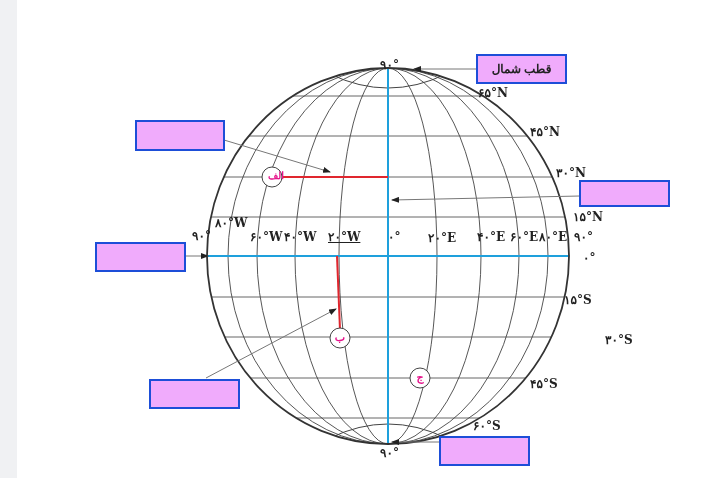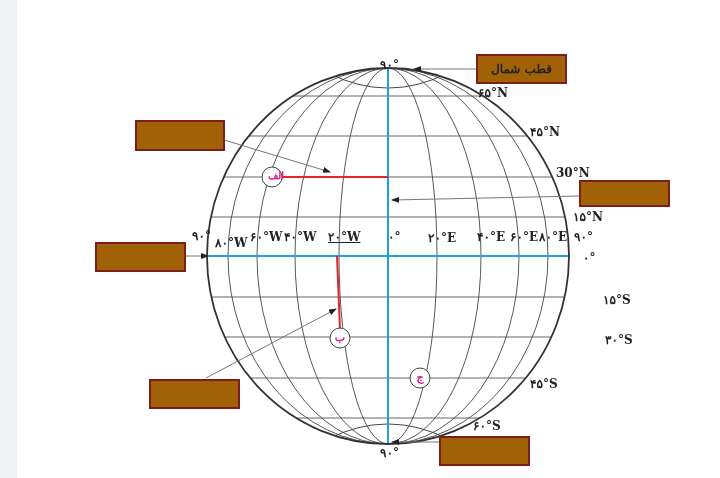--- a/index.html
+++ b/index.html
@@ -1,20 +1,20 @@
 <!DOCTYPE html>
 <html><head>
   <meta charset="utf-8">
   <style>
     html, body { margin:0; padding:0; }
     body { width:720px; height:478px; background:#ffffff; position:relative; overflow:hidden;
            font-family:"DejaVu Serif", serif; }
     .left-strip { position:absolute; left:0; top:0; width:17px; height:478px; background:#f0f1f3; }
     .canvas { position:absolute; left:0; top:0; width:720px; height:478px; }
-    .box { position:absolute; border:2px solid #7f1d1d; background:#a16207; box-sizing:border-box; }
+    .box { position:absolute; border:2px solid #1d4ed8; background:#f0abfc; box-sizing:border-box;font-family:Liberation Serif, serif; }
     .box-label { position:absolute; left:0; right:0; top:0; bottom:0; display:flex; align-items:center;
                  justify-content:center; font-size:12px; font-weight:bold; color:#222; direction:rtl; }
     .lbl { position:absolute; font-size:12px; font-weight:bold; color:#222; white-space:nowrap; }
   </style>
 </head>
 <body>
 
 <div class="left-strip"></div>
 
 <svg class="canvas" width="720" height="478" viewBox="0 0 720 478">
@@ -83,30 +83,30 @@
 
 <div class="lbl" style="left:262px;top:170px;width:28px;text-align:center;color:#e6158c;font-size:10px;">الف</div>
 <div class="lbl" style="left:330px;top:331px;width:20px;text-align:center;color:#e6158c;font-size:11px;">ب</div>
 <div class="lbl" style="left:410px;top:371px;width:20px;text-align:center;color:#e6158c;font-size:11px;">ج</div>
 
 <div class="lbl" style="left:380px;top:58px;">۹۰°</div>
 <div class="lbl" style="left:380px;top:446px;">۹۰°</div>
 
 <div class="lbl" style="left:478px;top:86px;text-align:right;">۶۵°N</div>
 <div class="lbl" style="left:530px;top:125px;">۴۵°N</div>
-<div class="lbl" style="left:556px;top:166px;">30°N</div>
+<div class="lbl" style="left:556px;top:166px;">۳۰°N</div>
 <div class="lbl" style="left:573px;top:210px;">۱۵°N</div>
 <div class="lbl" style="left:583px;top:251px;">۰°</div>
-<div class="lbl" style="left:603px;top:293px;">۱۵°S</div>
+<div class="lbl" style="left:564px;top:293px;">۱۵°S</div>
 <div class="lbl" style="left:558px;top:333px;margin-left:47px;">۳۰°S</div>
 <div class="lbl" style="left:530px;top:377px;">۴۵°S</div>
 <div class="lbl" style="left:473px;top:419px;">۶۰°S</div>
 
 <div class="lbl" style="left:192px;top:229px;">۹۰°</div>
-<div class="lbl" style="left:215px;top:236px;">۸۰°W</div>
+<div class="lbl" style="left:215px;top:216px;">۸۰°W</div>
 <div class="lbl" style="left:250px;top:230px;text-align:center;">۶۰°W</div>
 <div class="lbl" style="left:284px;top:230px;">۴۰°W</div>
 <div class="lbl" style="left:328px;top:230px;text-decoration:underline;">۲۰°W</div>
 <div class="lbl" style="left:388px;top:230px;">۰°</div>
 <div class="lbl" style="left:428px;top:231px;">۲۰°E</div>
 <div class="lbl" style="left:477px;top:230px;">۴۰°E</div>
 <div class="lbl" style="left:510px;top:230px;">۶۰°E</div>
 <div class="lbl" style="left:539px;top:230px;">۸۰°E</div>
 <div class="lbl" style="left:574px;top:230px;">۹۰°</div>
 

